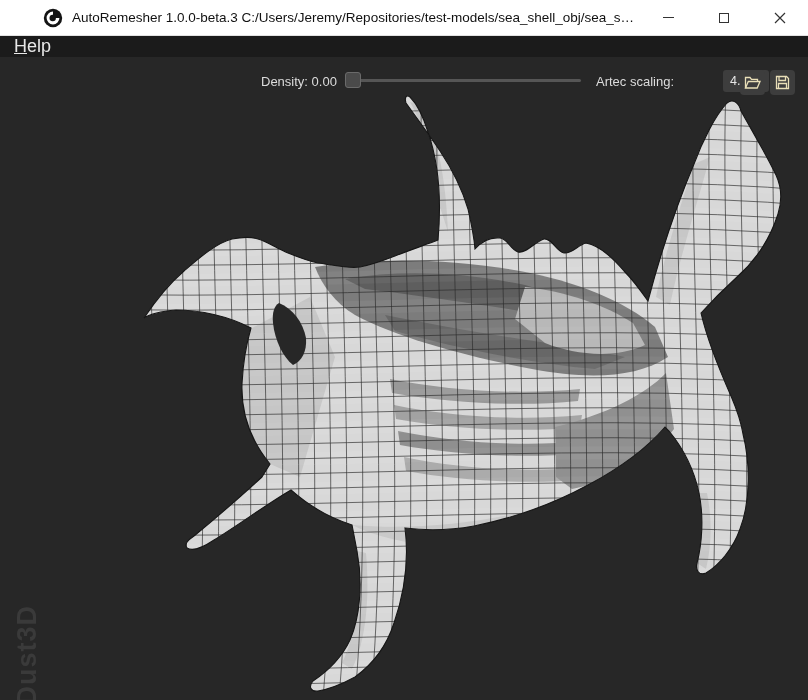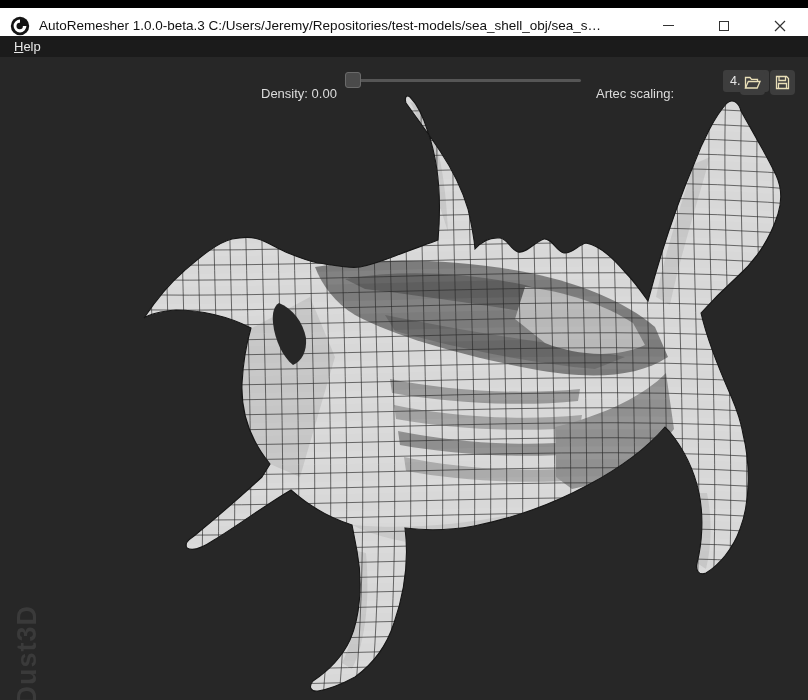--- a/index.html
+++ b/index.html
@@ -8,41 +8,41 @@
     --viewport-bg:#272727; --toolbar-text:#dcdcdc;
     --control-bg:#3d3d3d; --icon-accent:#e9dfb8;
     --mesh-fill:#d8d8d8; --mesh-line:#2c2c2c;
     --watermark-text:#3a3a3a; --license-text:#4d4d4d;
   }
   *{box-sizing:border-box;margin:0;padding:0;}
   html,body{width:808px;height:700px;overflow:hidden;background:#000;}
   body{font-family:"Liberation Sans", sans-serif;position:relative;}
 
   
-  .titlebar{position:absolute;left:0;top:8px;width:808px;height:36px;background:var(--titlebar-bg);
-    display:flex;align-items:center;border-bottom:1px solid #e2e2e2;}
+  .titlebar{position:absolute;left:0;top:0;width:808px;height:36px;background:var(--titlebar-bg);
+    display:flex;align-items:center;border-bottom:1px solid #e2e2e2;padding-left:33px;}
   .app-icon{width:20px;height:20px;margin:0 9px 0 10px;flex:0 0 auto;}
   .title-text{font-size:13.5px;color:var(--titlebar-text);white-space:nowrap;overflow:hidden;flex:1 1 auto;}
   .win-btns{display:flex;height:36px;flex:0 0 auto;}
   .win-btn{width:56px;height:36px;display:flex;align-items:center;justify-content:center;cursor:default;}
   .glyph-min{display:block;width:11px;height:1px;background:#333;}
   .glyph-max{display:block;width:10px;height:10px;border:1px solid #333;}
 
   
   .menubar{position:absolute;left:0;top:36px;width:808px;height:21px;background:var(--menubar-bg);
     display:flex;align-items:center;}
-  .menu-item{color:var(--menubar-text);font-size:13px;padding:0 6px;margin-left:8px;}
+  .menu-item{color:var(--menubar-text);font-size:18px;padding:0 6px;margin-left:8px;}
   .menu-item .accel{text-decoration:underline;}
 
   
   .viewport{position:absolute;left:0;top:57px;width:808px;height:643px;background:var(--viewport-bg);overflow:hidden;}
   .mesh-svg{position:absolute;left:0;top:0;width:808px;height:643px;}
 
   
-  .tb-label{position:absolute;font-size:13px;color:var(--toolbar-text);white-space:nowrap;margin-top:12px;}
+  .tb-label{position:absolute;font-size:13px;color:var(--toolbar-text);white-space:nowrap;}
   .lbl-density{left:261px;top:17px;}
   .lbl-edge{left:596px;top:17px;}
   .slider{position:absolute;left:345px;top:12px;width:236px;height:22px;}
   .slider-track{position:absolute;left:0;top:10px;width:236px;height:3px;background:#565656;border-radius:2px;}
   .slider-handle{position:absolute;left:0;top:3px;width:16px;height:16px;background:#4a4a4a;
     border:1px solid #6a6a6a;border-radius:3px;}
   .dropdown{position:absolute;left:679px;top:13px;width:46px;height:22px;background:var(--control-bg);
     border-radius:3px;display:flex;align-items:center;color:#e6e6e6;font-size:12.5px;margin-left:44px;}
   .dropdown .val{margin-left:7px;flex:1;}
   .dd-arrow{width:0;height:0;border-left:4px solid transparent;border-right:4px solid transparent;

